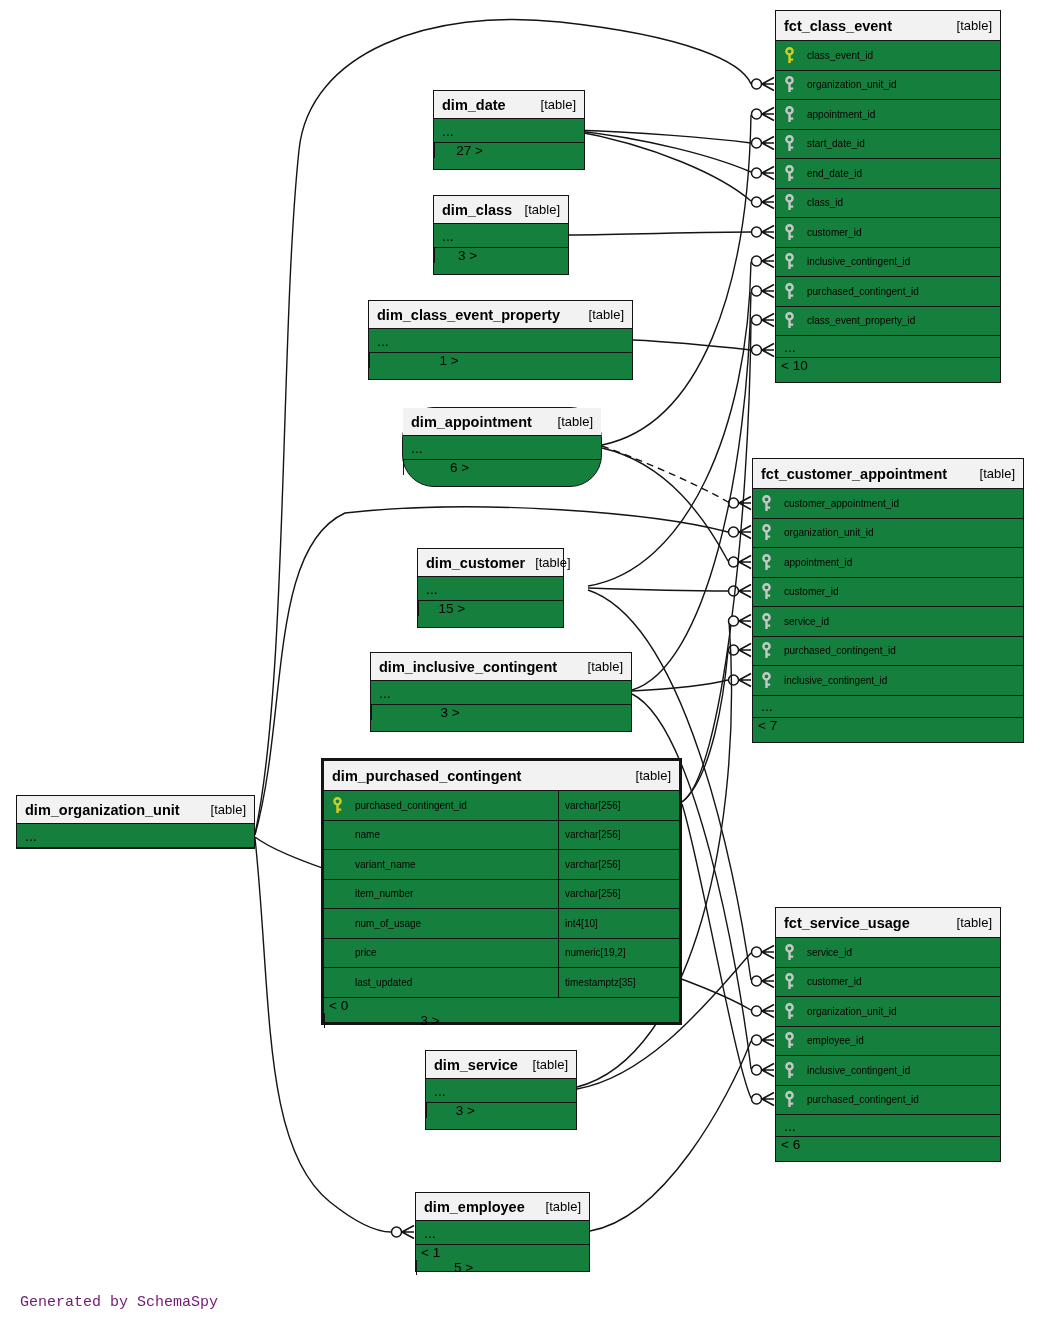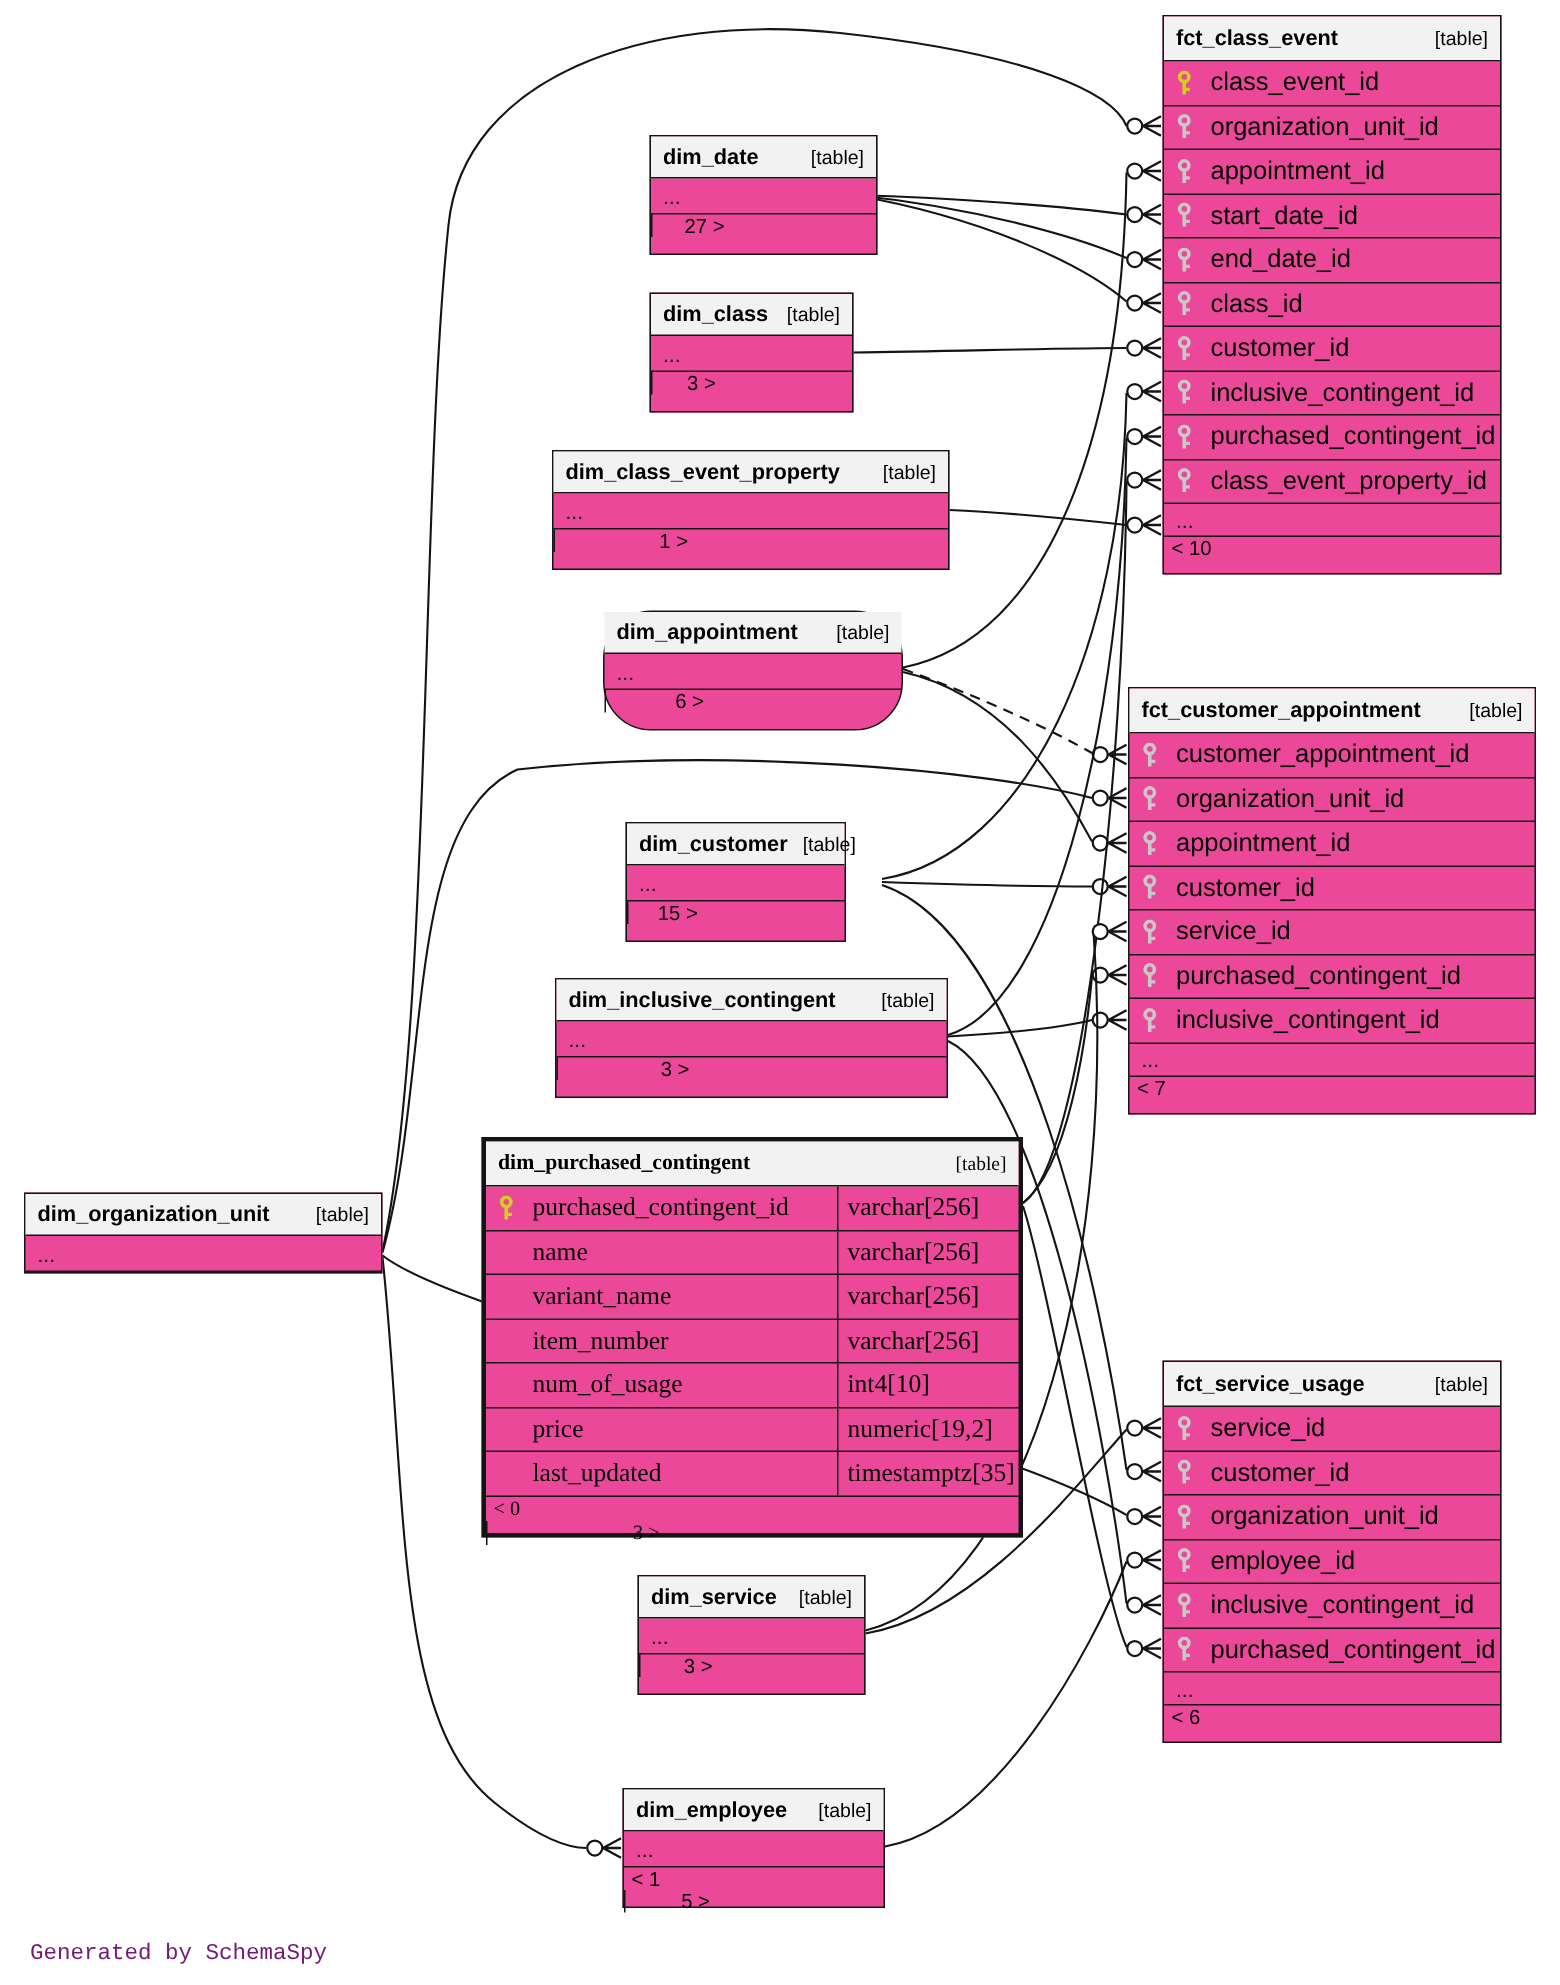--- a/index.html
+++ b/index.html
@@ -1,26 +1,26 @@
 <!DOCTYPE html>
 <html><head>
 <meta charset="utf-8">
 <style>
   html,body{margin:0;padding:0;background:#ffffff;}
   body{width:1040px;height:1323px;position:relative;font-family:"Liberation Sans",sans-serif;color:#000;}
   #edge-layer{position:absolute;left:0;top:0;width:1040px;height:1323px;}
-  .tbl{position:absolute;background:#ec4899;border:1.7px solid #141414;box-sizing:border-box;}
-  .tbl.focus{border-width:3px;font-family:Liberation Serif, serif;}
+  .tbl{position:absolute;background:#15803d;border:1.7px solid #141414;box-sizing:border-box;}
+  .tbl.focus{border-width:3px;}
   .tbl-header{display:flex;justify-content:space-between;align-items:center;height:30px;
     background:#f2f2f2;border-bottom:1.7px solid #141414;padding:0 8px;box-sizing:border-box;white-space:nowrap;}
   .tbl.collapsed .tbl-header{height:28px;}
   .tbl-title{font-weight:bold;font-size:14.5px;cursor:pointer;}
   .tbl-tag{font-size:13px;margin-left:10px;}
   .attr-row{display:flex;align-items:center;height:29.5px;border-bottom:1.2px solid #141414;
-    box-sizing:border-box;font-size:17px;}
+    box-sizing:border-box;font-size:10px;}
   .attr-left{display:flex;align-items:center;padding-left:8px;flex:1;min-width:0;}
   .icon-slot{width:12px;margin-right:11px;display:inline-flex;align-items:center;flex:none;}
   .attr-type{width:121px;flex:none;border-left:1.5px solid #141414;align-self:stretch;
     display:flex;align-items:center;padding-left:6px;box-sizing:border-box;}
   .dots-row{height:22px;display:flex;align-items:center;padding-left:8px;
     border-bottom:1.2px solid #141414;font-size:14px;box-sizing:border-box;}
   .tbl.collapsed .dots-row{height:24px;}
   .ftr{display:flex;height:24px;font-size:13.5px;box-sizing:border-box;flex-direction:column;}
   .tbl.collapsed .ftr{height:26px;}
   .ftr-cell{display:flex;align-items:center;box-sizing:border-box;padding:0 5px;}

